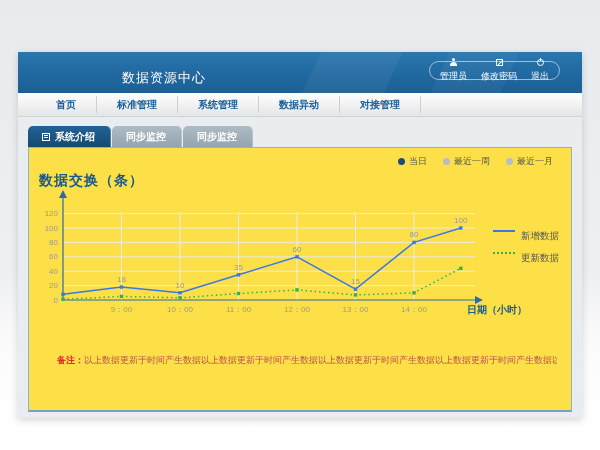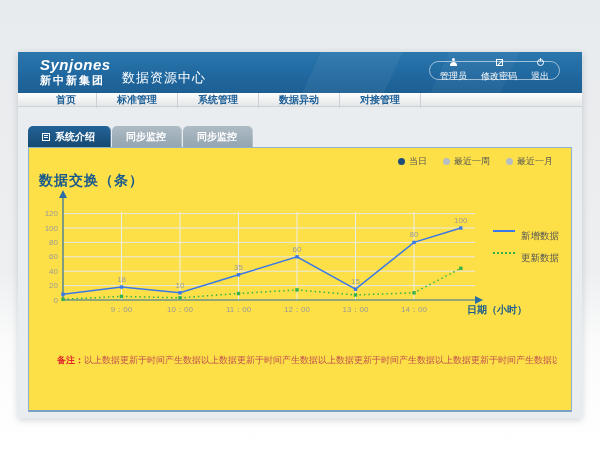--- a/index.html
+++ b/index.html
@@ -36,21 +36,21 @@
   .ic { position:relative; display:inline-block; }
   .ic-user { width:8px; height:8px; }
   .ic-user::before { content:""; position:absolute; left:2.5px; top:0; width:3px; height:3px; border-radius:50%; background:#fff; }
   .ic-user::after  { content:""; position:absolute; left:0.5px; top:3.6px; width:7px; height:4px; border-radius:4px 4px 0 0; background:#fff; }
   .ic-edit { width:7px; height:7px; border:1px solid #fff; }
   .ic-edit::after { content:""; position:absolute; left:0px; top:2px; width:7px; height:1px; background:#fff; transform:rotate(-45deg); }
   .ic-power { width:7px; height:7px; border:1px solid #fff; border-radius:50%; }
   .ic-power::after { content:""; position:absolute; left:2px; top:-1.5px; width:1px; height:3px; background:#fff; }
   
   .nav {
-    height:14px; background:linear-gradient(180deg,#ffffff,#e4e5e7);
+    height:24px; background:linear-gradient(180deg,#ffffff,#e4e5e7);
     border-bottom:1px solid #cfd3d6; display:flex; align-items:center; padding-left:18px;
   }
   .nav-item {
     color:#1b5f96; font-size:10px; font-weight:bold; padding:0 20px; cursor:pointer;
     border-right:1px solid #cdd1d5; line-height:17px;
   }
   
   .tabs { position:absolute; left:10px; top:74px; display:flex; height:21px; }
   .tab {
     position:relative; height:21px; padding:0 16px 0 14px; display:flex; align-items:center; gap:5px;
@@ -81,24 +81,20 @@
   .note { position:absolute; left:28px; top:206px; font-size:9px; white-space:nowrap; overflow:hidden; width:500px; }
   .note .pfx { color:#e02a2a; font-weight:bold; }
   .note .body { color:#c05050; }
 </style>
 </head>
 <body>
 
 <div class="card">
 
   <div class="hd">
-    <div class="logo">
-      <div class="l1">Synjones</div>
-      <div class="l2">新中新集团</div>
-    </div>
     <div class="apptitle">数据资源中心</div>
     <div class="usermenu">
       <div class="uitem">
         <span class="ic ic-user"></span>
         <span>管理员</span>
       </div>
       <div class="uitem">
         <span class="ic ic-edit"></span>
         <span>修改密码</span>
       </div>

